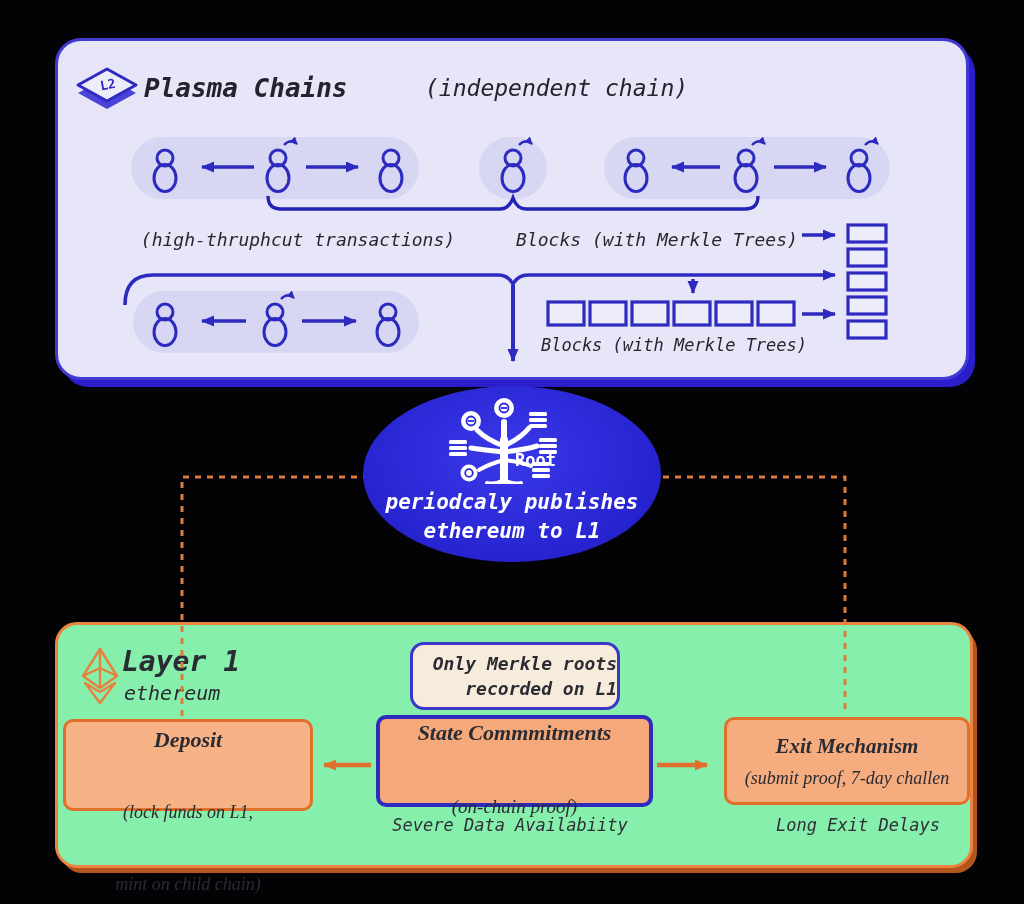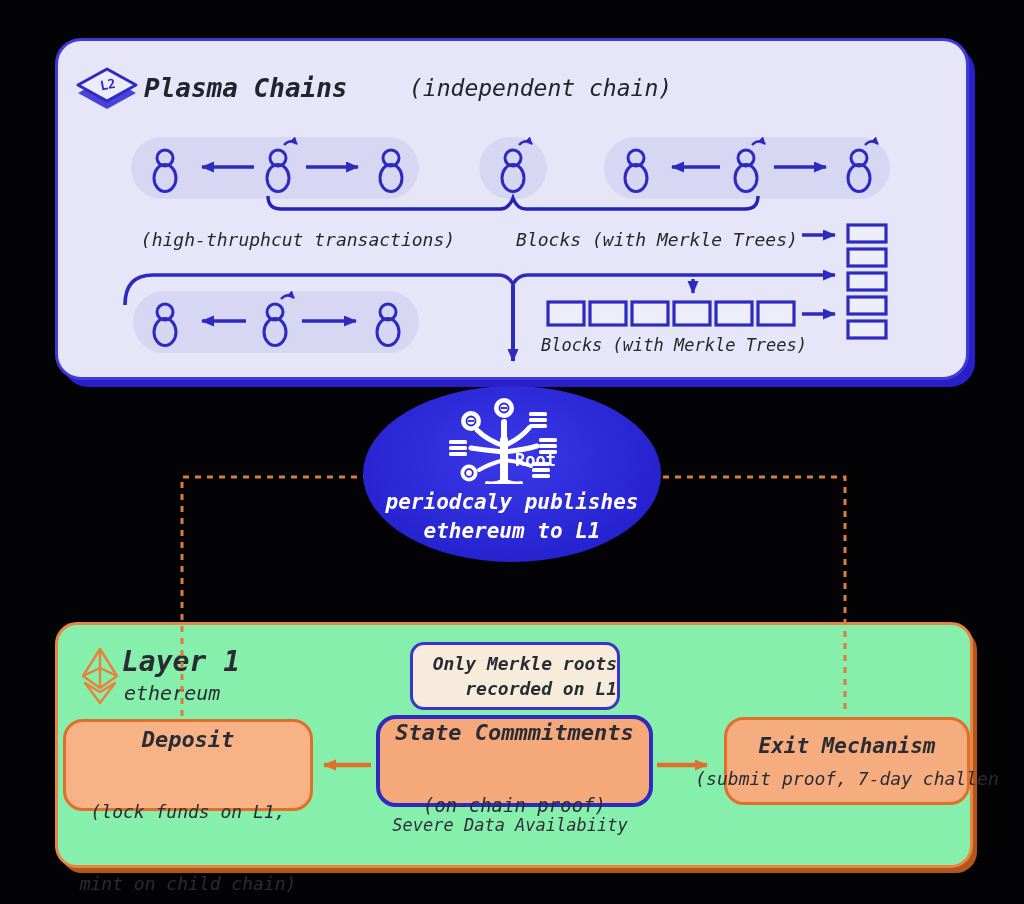--- a/index.html
+++ b/index.html
@@ -7,21 +7,21 @@
        font-family:"DejaVu Sans Mono",monospace;}
   .stage{position:relative;width:1024px;height:904px;background:#030306;overflow:hidden;}
 
   
   .top-box{position:absolute;left:55px;top:38px;width:908px;height:336px;
     background:#e7e6f8;border:3px solid #413bd4;border-radius:26px;
     box-shadow:7px 8px 0 -1px #2a1ecb;}
   .top-header{position:absolute;left:12px;top:20px;display:flex;align-items:center;}
   .top-title{position:absolute;left:86px;top:32px;font-size:26px;font-weight:700;
     font-style:italic;color:#23232e;white-space:nowrap;}
-  .top-subtitle{position:absolute;left:351px;top:34px;font-size:23px;font-style:italic;
+  .top-subtitle{position:absolute;left:367px;top:34px;font-size:23px;font-style:italic;
     color:#23232e;white-space:nowrap;}
   .lbl{position:absolute;font-size:18px;font-style:italic;color:#26262e;
     text-align:center;white-space:nowrap;}
   .lbl-throughput{left:55px;top:188px;width:370px;}
   .lbl-blocks-top{left:458px;top:188px;width:282px;}
   .lbl-blocks-bottom{left:475px;top:294px;width:282px;font-size:17px;}
   .art{position:absolute;left:0;top:0;}
 
   
   .dashed-overlay{position:absolute;left:0;top:0;z-index:4;pointer-events:none;}
@@ -48,21 +48,21 @@
     box-shadow:5px 6px 0 -1px #b4561c;z-index:2;}
   .eth-icon{position:absolute;left:22px;top:22px;}
   .l1-title{position:absolute;left:64px;top:20px;font-size:28px;font-weight:700;
     font-style:italic;color:#2b2b33;white-space:nowrap;}
   .l1-sub{position:absolute;left:66px;top:56px;font-size:20px;font-style:italic;
     color:#2b2b33;white-space:nowrap;}
   .merkle-note{position:absolute;left:352px;top:17px;width:204px;height:62px;
     background:#f7ecdc;border:3px solid #3a36c8;border-radius:14px;
     display:flex;flex-direction:column;justify-content:center;align-items:flex-end;
     font-size:18px;font-style:italic;font-weight:600;color:#2b2b33;line-height:1.4;}
-  .flow-box{position:absolute;border-radius:20px;text-align:center;color:#2b2b33;}
+  .flow-box{position:absolute;border-radius:10px;text-align:center;color:#2b2b33;font-family:Liberation Serif, serif;}
   .deposit-box{left:5px;top:94px;width:250px;height:92px;background:#f7b285;
     border:3px solid #e06f2c;padding-top:5px;box-sizing:border-box;}
   .state-box{left:318px;top:90px;width:277px;height:92px;background:#f5a97a;
     border:4px solid #2f2bbd;padding-top:1px;box-sizing:border-box;}
   .exit-box{left:666px;top:92px;width:246px;height:88px;background:#f5ac7e;
     border:3px solid #e06f2c;box-sizing:border-box;}
   .fb-title{font-size:22px;font-weight:700;font-style:italic;white-space:nowrap;}
   .fb-line{font-size:18px;font-style:italic;line-height:1.32;white-space:nowrap;margin-top:48px;}
   .exit-title{position:absolute;left:0;top:14px;width:100%;font-size:21px;
     font-weight:700;font-style:italic;white-space:nowrap;}
@@ -211,20 +211,21 @@
           <path d="M0,0 L13,5.5 L0,11 Z" fill="#e0702e"></path>
         </marker>
       </defs>
       <g stroke="#e0702e" stroke-width="4.5" fill="none">
         <path d="M313,140 L266,140" marker-end="url(#mo)"></path>
         <path d="M599,140 L649,140" marker-end="url(#mo)"></path>
       </g>
     </svg>
 
     <div class="caption caption-left">Severe Data Availabiity</div>
+    <div class="caption caption-right">Long Exit Delays</div>
   </div>
 
   <svg class="dashed-overlay" width="1024" height="904" viewBox="0 0 1024 904">
     <path d="M 182,716 L 182,477 L 845,477 L 845,712" fill="none" stroke="#dd7b3c" stroke-width="3" stroke-dasharray="6 6"></path>
   </svg>
 
   <div class="root-ellipse">
     <svg class="tree-svg" width="150" height="92" viewBox="0 0 150 92">
       <g stroke="#ffffff" fill="none" stroke-linecap="round">
         <path d="M75,92 L75,48" stroke-width="8"></path>

